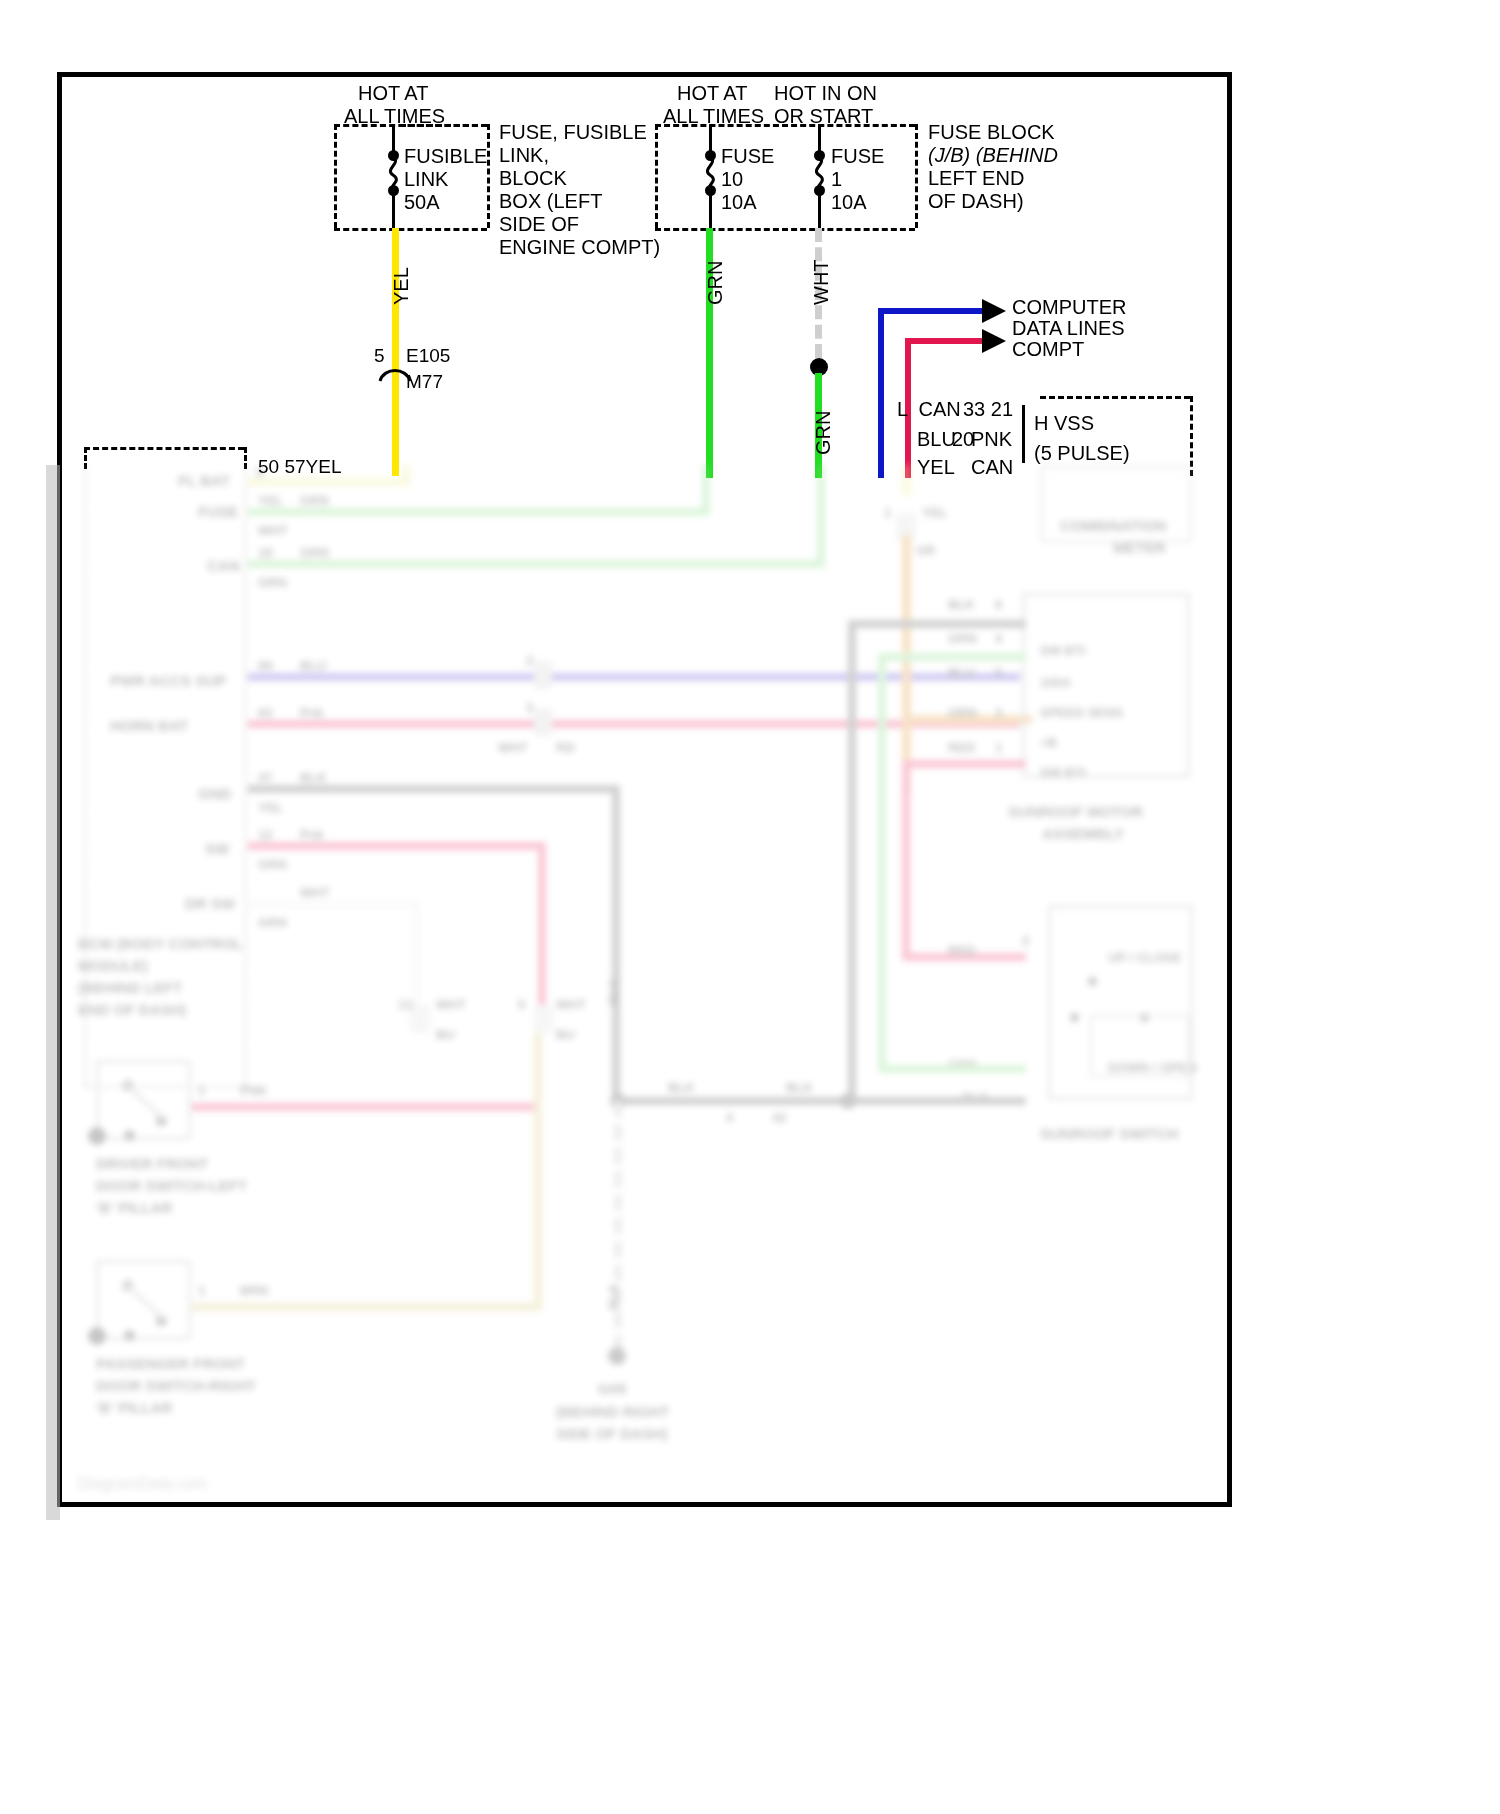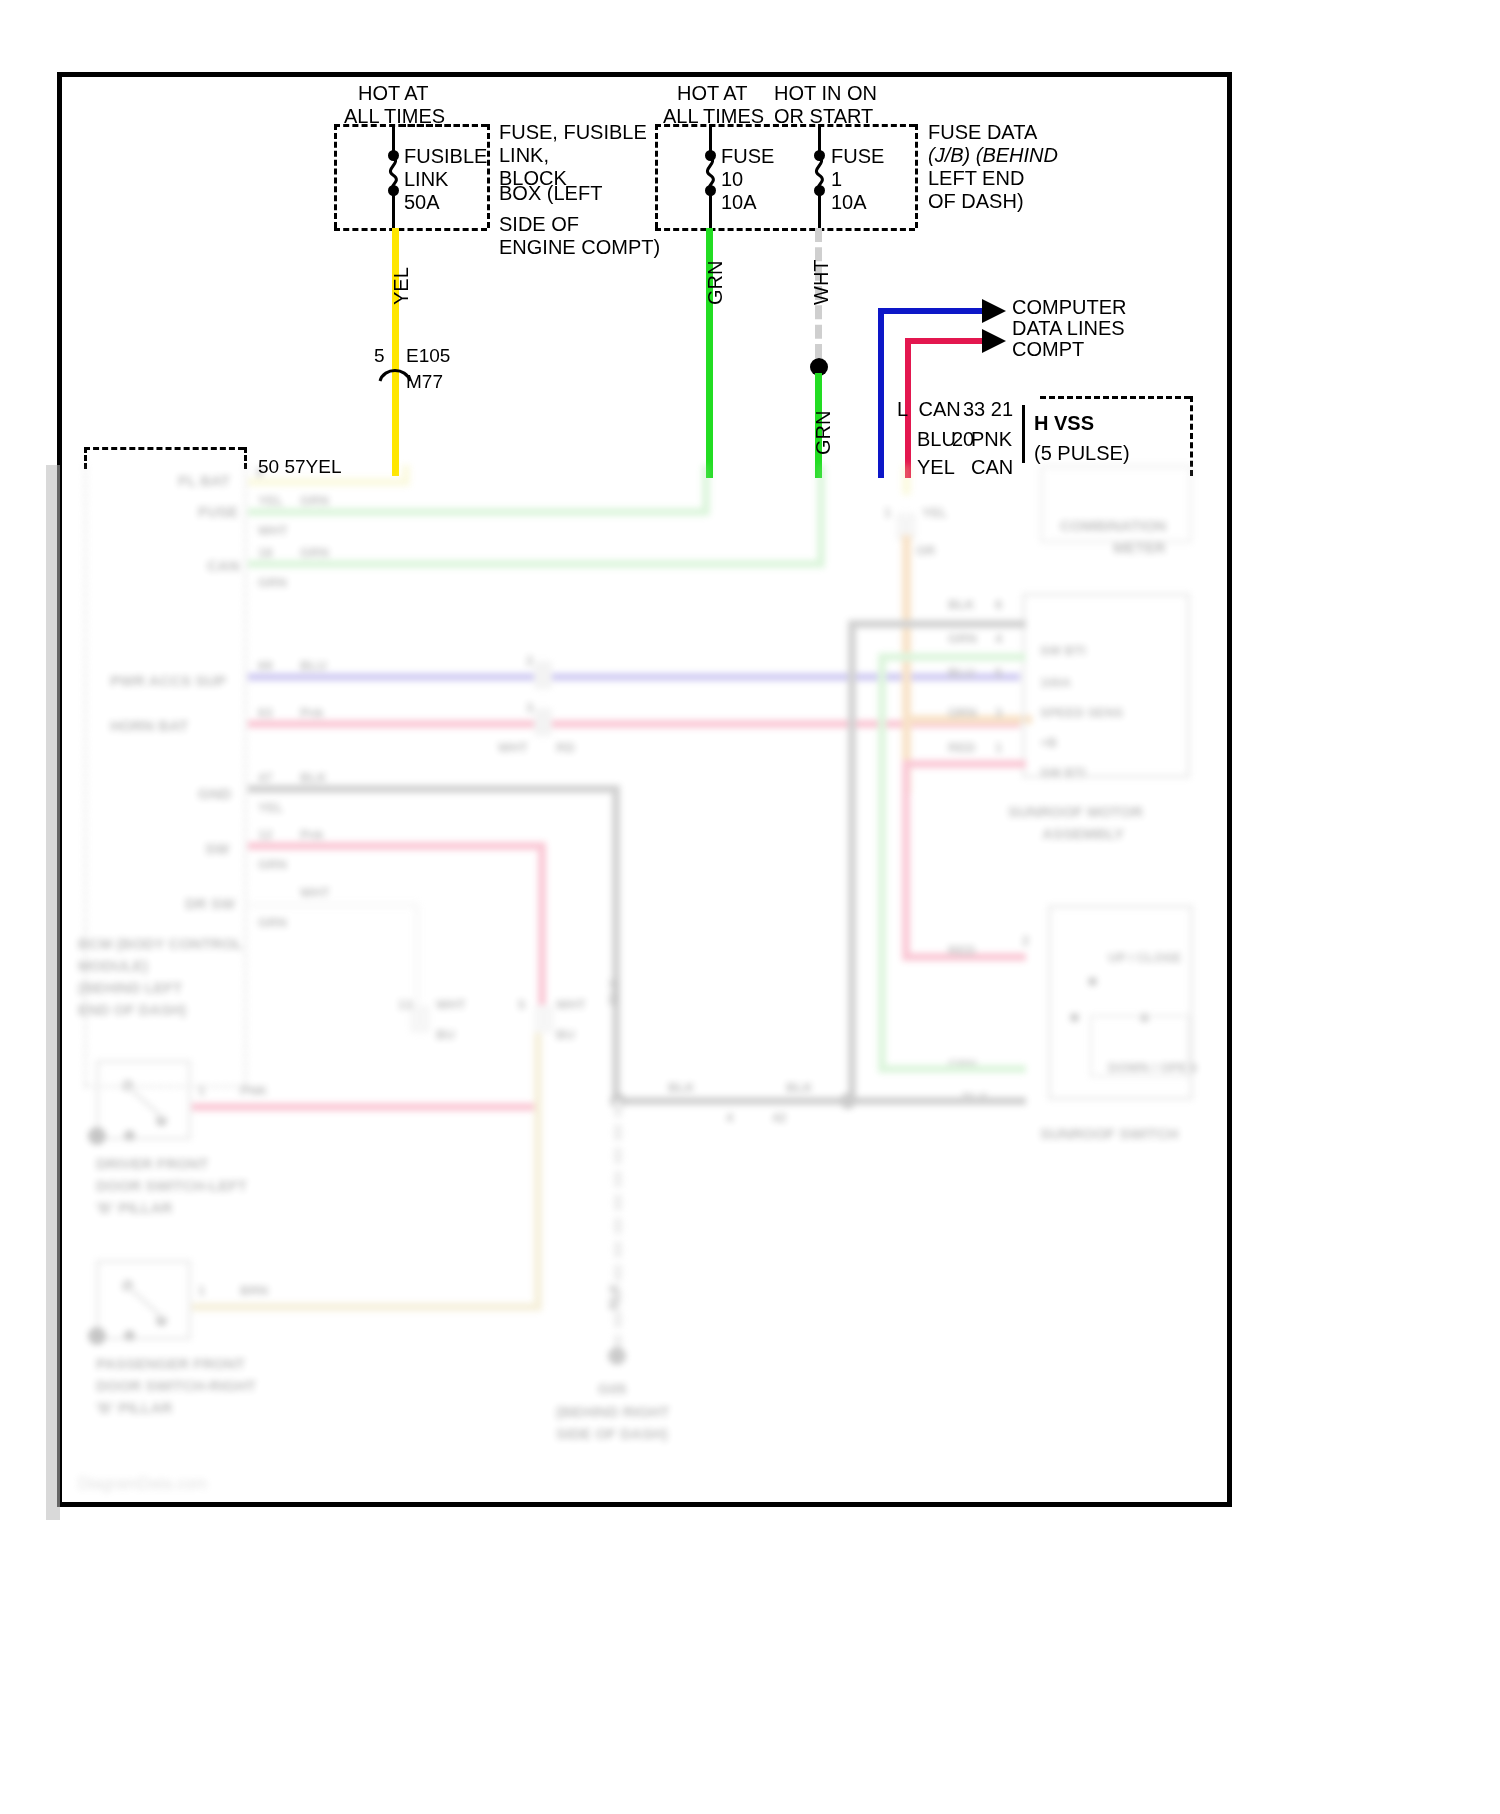--- a/index.html
+++ b/index.html
@@ -68,21 +68,21 @@
   <div class="dot" style="left:388px;top:185px;width:11px;height:11px;"></div>
   <div class="blk" style="left:392px;top:192px;width:3px;height:38px;"></div>
 
   <div class="t" style="left:404px;top:145px;">FUSIBLE</div>
   <div class="t" style="left:404px;top:168px;">LINK</div>
   <div class="t" style="left:404px;top:191px;">50A</div>
 
   <div class="t" style="left:499px;top:121px;">FUSE, FUSIBLE</div>
   <div class="t" style="left:499px;top:144px;">LINK,</div>
   <div class="t" style="left:499px;top:167px;">BLOCK</div>
-  <div class="t" style="left:499px;top:182px;text-align:center;">BOX (LEFT</div>
+  <div class="t" style="left:499px;top:190px;text-align:center;">BOX (LEFT</div>
   <div class="t" style="left:499px;top:213px;">SIDE OF</div>
   <div class="t" style="left:499px;top:236px;">ENGINE COMPT)</div>
 
   <div class="dashbox" style="left:655px;top:124px;width:260px;height:0;border-top:3px dashed #000;"></div>
   <div class="dashbox" style="left:655px;top:124px;width:0;height:104px;border-left:3px dashed #000;"></div>
   <div class="dashbox" style="left:655px;top:228px;width:260px;height:0;border-top:3px dashed #000;"></div>
   <div class="dashbox" style="left:915px;top:124px;width:0;height:104px;border-left:3px dashed #000;"></div>
 
   <div class="blk" style="left:709px;top:124px;width:3px;height:28px;"></div>
   <div class="dot" style="left:705px;top:150px;width:11px;height:11px;"></div>
@@ -101,21 +101,21 @@
   <svg style="position:absolute;left:806px;top:155px;" width="30" height="35">
     <path d="M13,2 C22,8 4,14 13,20 C22,26 10,30 13,33" stroke="#000" stroke-width="3" fill="none"></path>
   </svg>
   <div class="dot" style="left:814px;top:185px;width:11px;height:11px;"></div>
   <div class="blk" style="left:818px;top:192px;width:3px;height:38px;"></div>
 
   <div class="t" style="left:831px;top:145px;">FUSE</div>
   <div class="t" style="left:831px;top:168px;">1</div>
   <div class="t" style="left:831px;top:191px;">10A</div>
 
-  <div class="t" style="left:928px;top:121px;">FUSE DATA</div>
+  <div class="t" style="left:928px;top:121px;">FUSE BLOCK</div>
   <div class="t" style="left:928px;top:144px;font-style:italic;">(J/B) (BEHIND</div>
   <div class="t" style="left:928px;top:167px;">LEFT END</div>
   <div class="t" style="left:928px;top:190px;">OF DASH)</div>
 
   <div class="wire" style="left:392px;top:228px;width:7px;height:248px;background:#FFE600;"></div>
   <div class="vert" style="left:390px;top:305px;">YEL</div>
 
   <div class="t sm" style="left:374px;top:345px;">5</div>
   <div class="t sm" style="left:406px;top:345px;">E105</div>
   <svg style="position:absolute;left:378px;top:365px;" width="36" height="20">
@@ -155,21 +155,21 @@
   <div class="t" style="left:952px;top:428px;">20</div>
   <div class="t" style="left:971px;top:428px;">PNK</div>
 
   <div class="t" style="left:917px;top:456px;">YEL</div>
   <div class="t" style="left:971px;top:456px;">CAN</div>
 
   <div class="dashbox" style="left:1040px;top:396px;width:150px;height:0;border-top:3px dashed #000;"></div>
   <div class="dashbox" style="left:1190px;top:396px;width:0;height:80px;border-left:3px dashed #000;"></div>
   <div class="blk" style="left:1022px;top:405px;width:3px;height:58px;"></div>
 
-  <div class="t" style="left:1034px;top:412px;font-weight:bold;">H VSS</div>
+  <div class="t" style="left:1034px;top:412px;">H VSS</div>
   <div class="t" style="left:1034px;top:442px;">(5 PULSE)</div>
 
   <div class="t sm" style="left:258px;top:456px;">50 57YEL</div>
 
   <div class="dashbox" style="left:84px;top:447px;width:160px;height:0;border-top:3px dashed #000;"></div>
   <div class="dashbox" style="left:84px;top:447px;width:0;height:22px;border-left:3px dashed #000;"></div>
   <div class="dashbox" style="left:244px;top:447px;width:0;height:22px;border-left:3px dashed #000;"></div>
 
   <div id="veilbar"></div>
 

